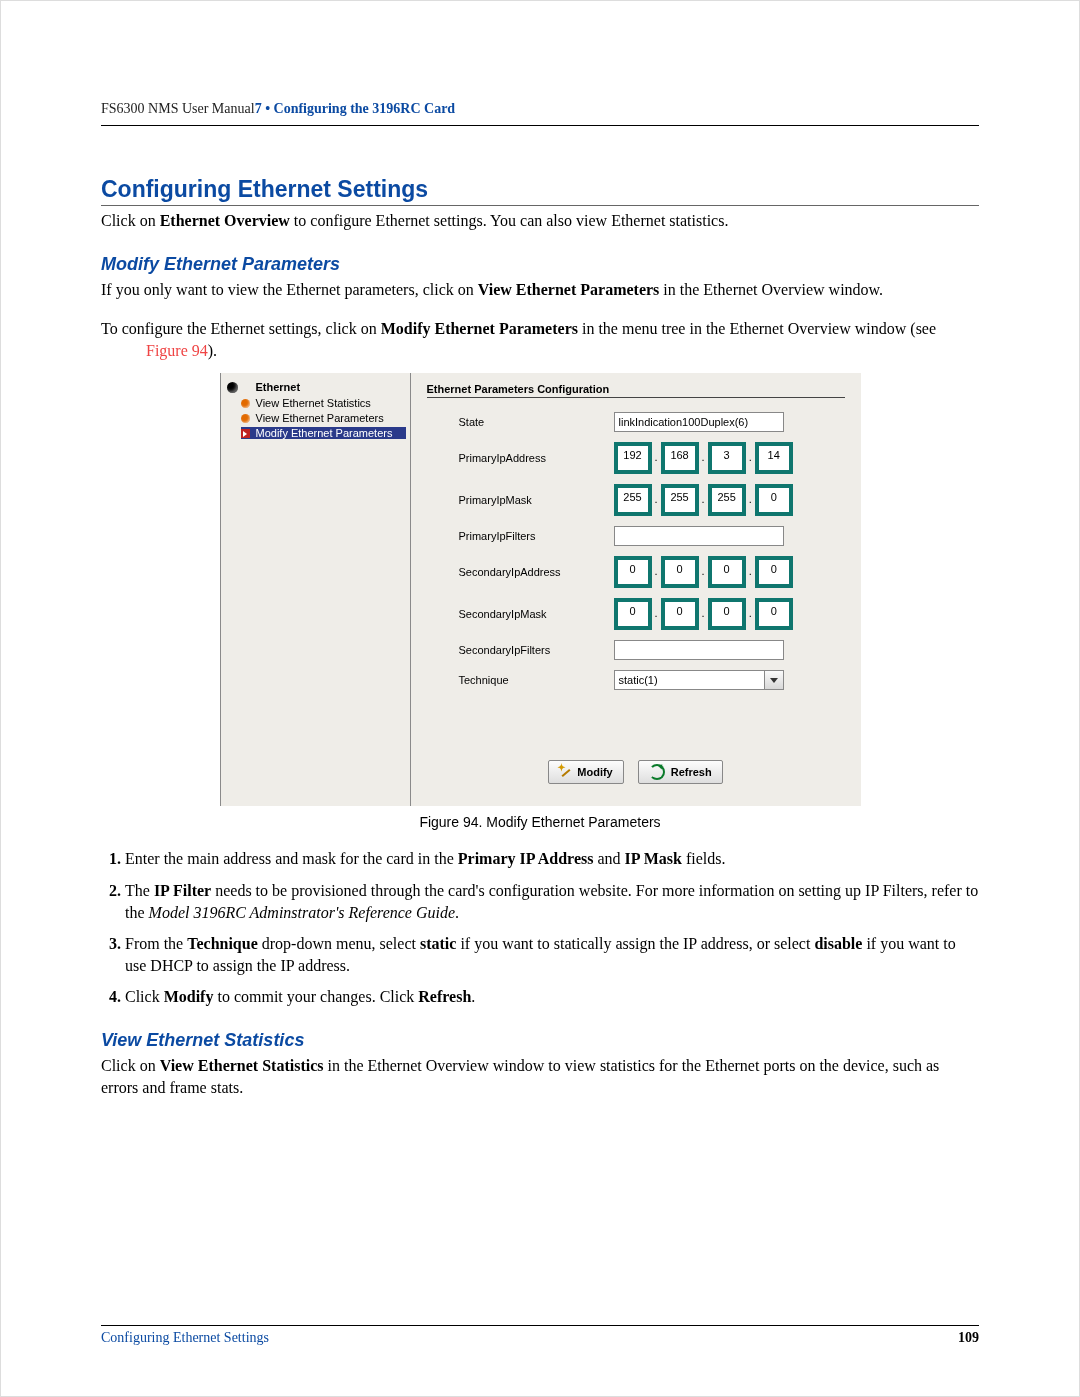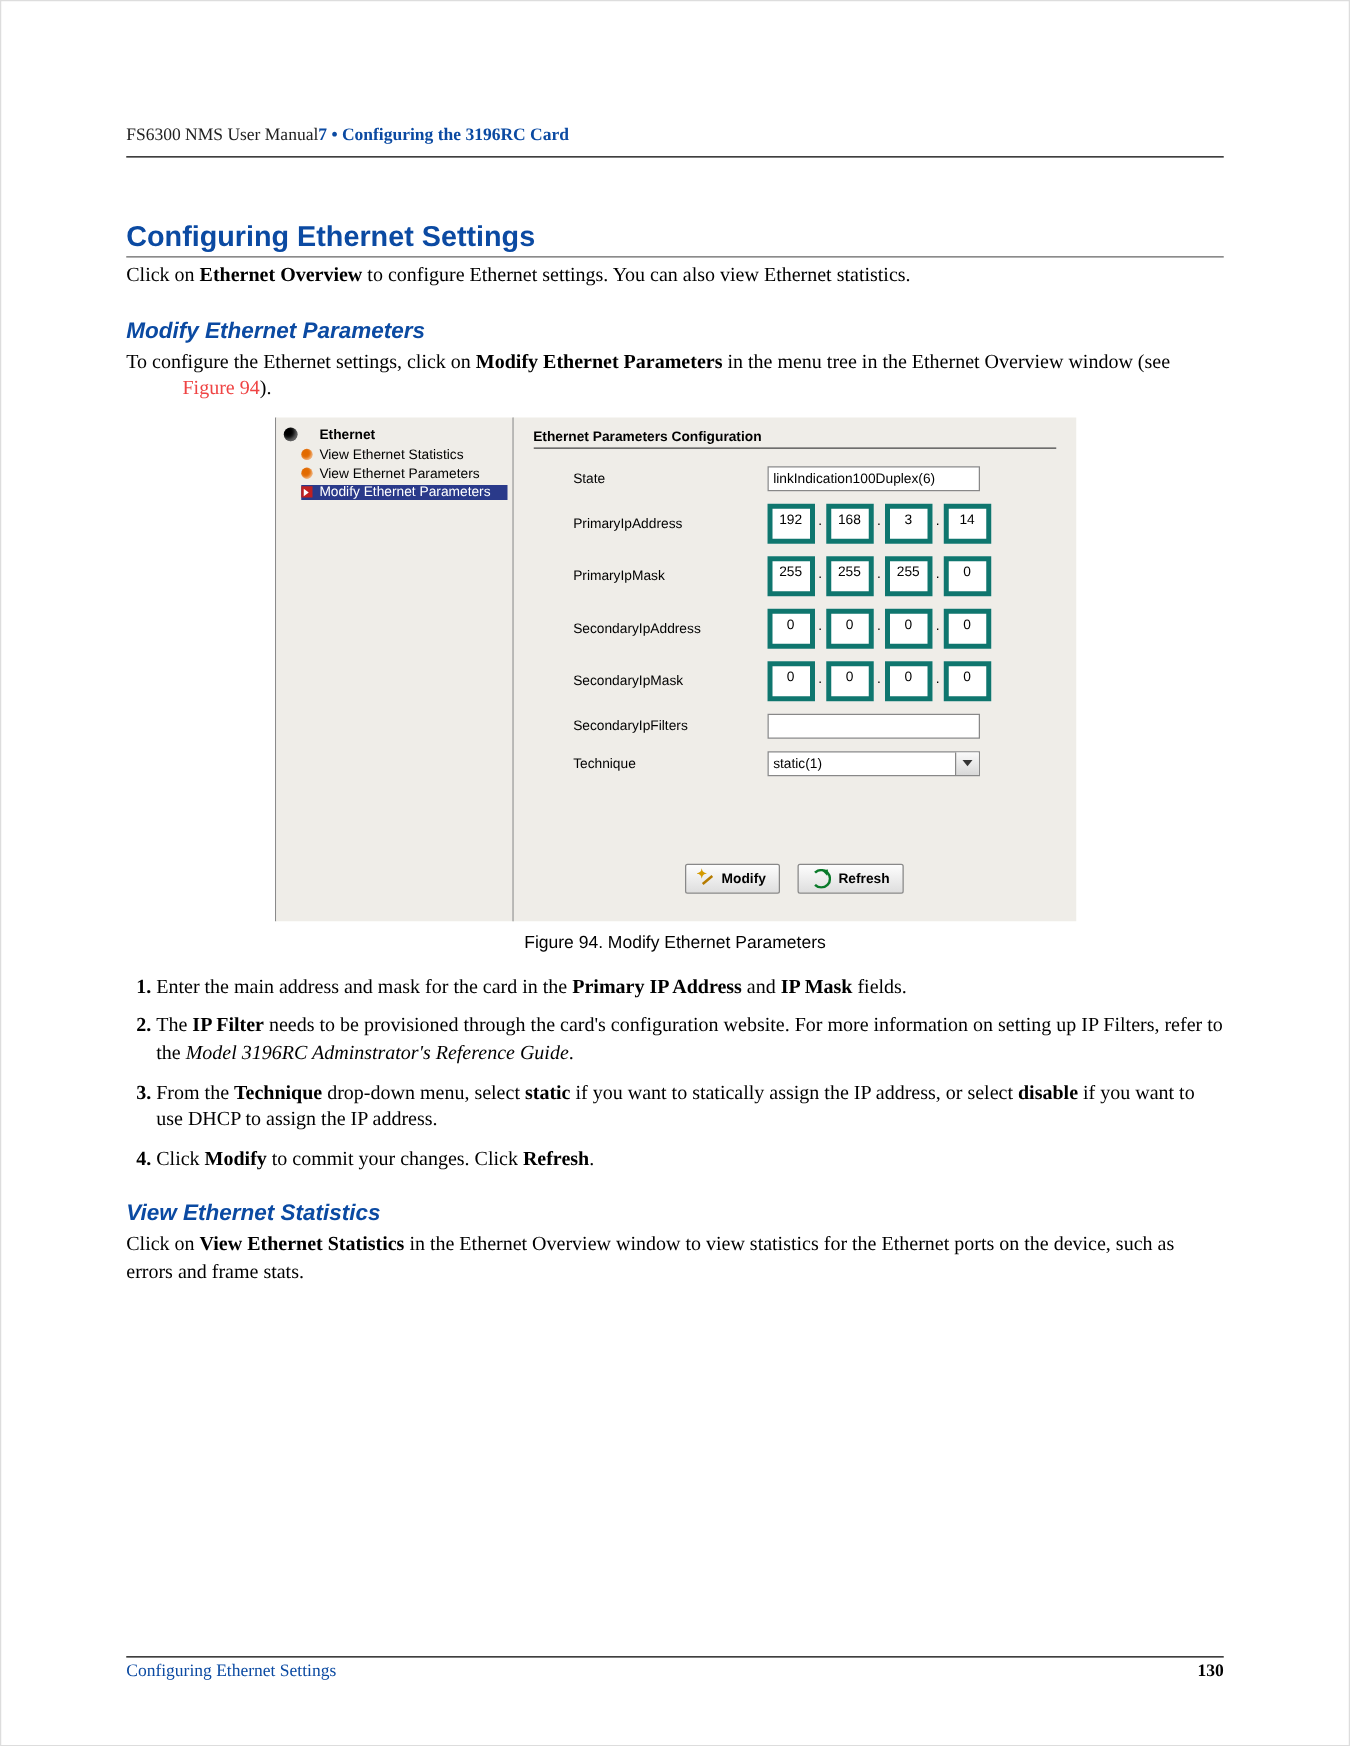--- a/index.html
+++ b/index.html
@@ -188,20 +188,23 @@
     <span class="header-left">FS6300 NMS User Manual</span>
     <span class="header-right">7 • Configuring the 3196RC Card</span>
   </div>
 
   <h1 class="section-h">Configuring Ethernet Settings</h1>
   <p class="body">
     <span>Click on </span><span class="bold">Ethernet Overview</span><span> to configure Ethernet settings. You can also view Ethernet statistics.</span>
   </p>
 
   <h2 class="sub-h">Modify Ethernet Parameters</h2>
+  <p class="body">
+    <span>If you only want to view the Ethernet parameters, click on </span><span class="bold">View Ethernet Parameters</span><span> in the Ethernet Overview window.</span>
+  </p>
   <p class="body" style="margin-bottom:6px">
     <span>To configure the Ethernet settings, click on </span><span class="bold">Modify Ethernet Parameters</span><span> in the menu tree in the Ethernet Overview window (see </span><a class="fig-link">Figure 94</a><span>).</span>
   </p>
 
   <div class="ui-shot">
     <div class="ui-tree">
       <div class="tree-root">
         <span class="dot-black"></span>
         <span>Ethernet</span>
       </div>
@@ -248,20 +251,24 @@
           <span class="ip-cell">255</span>
             <span class="ip-dot">.</span>
           <span class="ip-cell">255</span>
             <span class="ip-dot">.</span>
           <span class="ip-cell">255</span>
             <span class="ip-dot">.</span>
           <span class="ip-cell">0</span>
         </div>
       </div>
 
+      <div class="form-row">
+        <div class="form-label">PrimaryIpFilters</div>
+        <div class="form-field"></div>
+      </div>
 
       <div class="form-row">
         <div class="form-label">SecondaryIpAddress</div>
         <div class="ip-group">
           <span class="ip-cell">0</span>
             <span class="ip-dot">.</span>
           <span class="ip-cell">0</span>
             <span class="ip-dot">.</span>
           <span class="ip-cell">0</span>
             <span class="ip-dot">.</span>
@@ -325,15 +332,15 @@
     </li>
   </ol>
 
   <h2 class="sub-h">View Ethernet Statistics</h2>
   <p class="body">
     <span>Click on </span><span class="bold">View Ethernet Statistics</span><span> in the Ethernet Overview window to view statistics for the Ethernet ports on the device, such as errors and frame stats.</span>
   </p>
 
   <div class="footer">
     <span class="footer-left">Configuring Ethernet Settings</span>
-    <span class="footer-right">130</span>
+    <span class="footer-right">109</span>
   </div>
 </div>
 
 </body></html>

